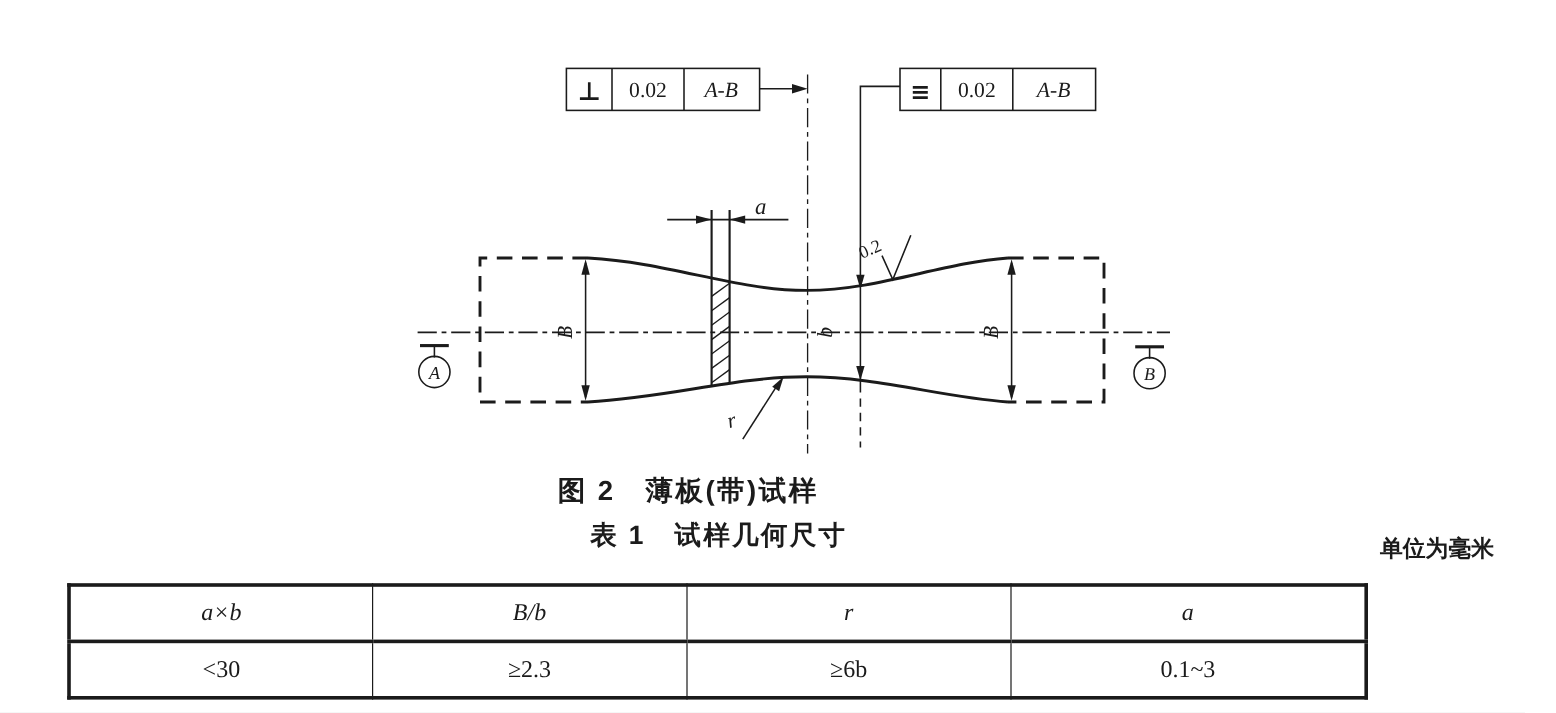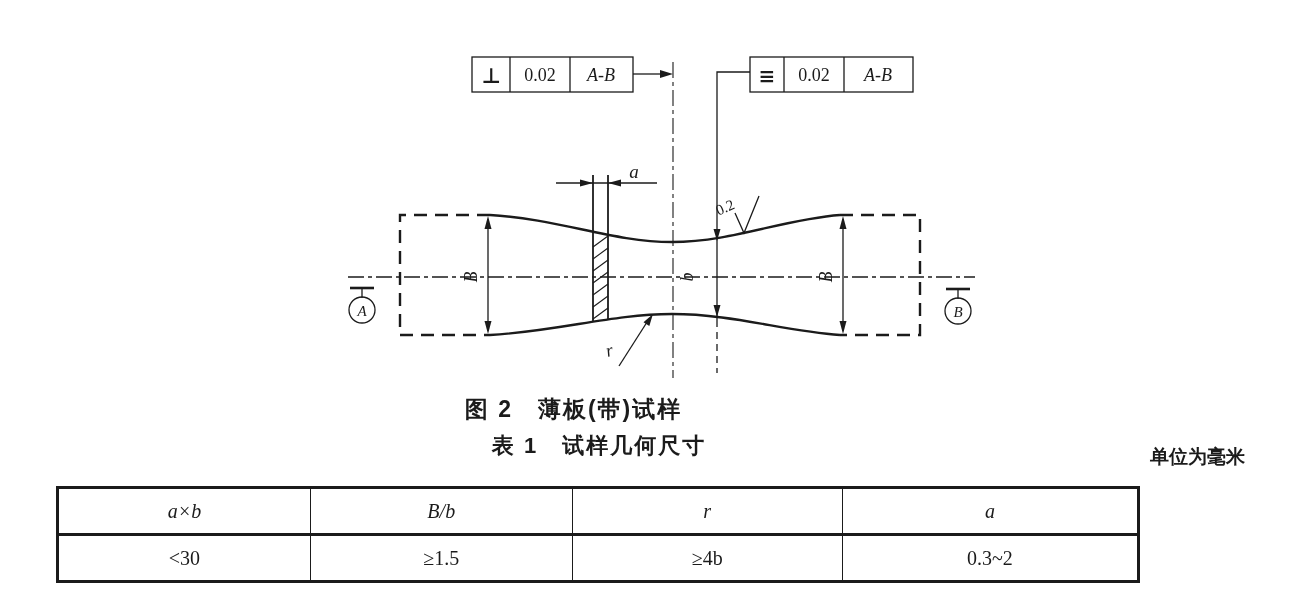--- a/index.html
+++ b/index.html
@@ -163,20 +163,20 @@
     </colgroup>
     <tbody>
         <tr>
       <th>a×b</th>
       <th>B/b</th>
       <th>r</th>
       <th>a</th>
     </tr>
     <tr>
       <td>&lt;30</td>
-      <td>≥1.5</td>
-      <td>≥4b</td>
-      <td>0.3~2</td>
+      <td>≥2.3</td>
+      <td>≥6b</td>
+      <td>0.1~3</td>
     </tr>
   </tbody>
     </table>
 
 </div>
 
 </body></html>

